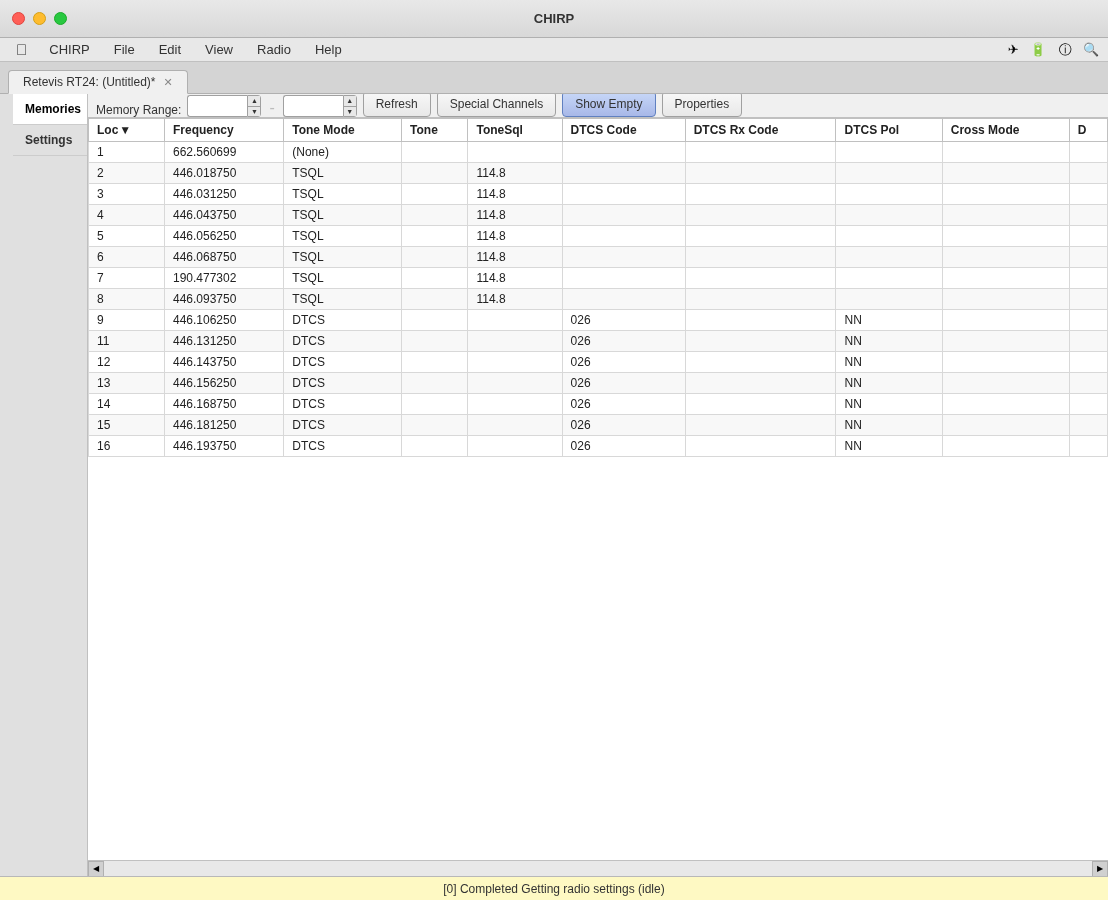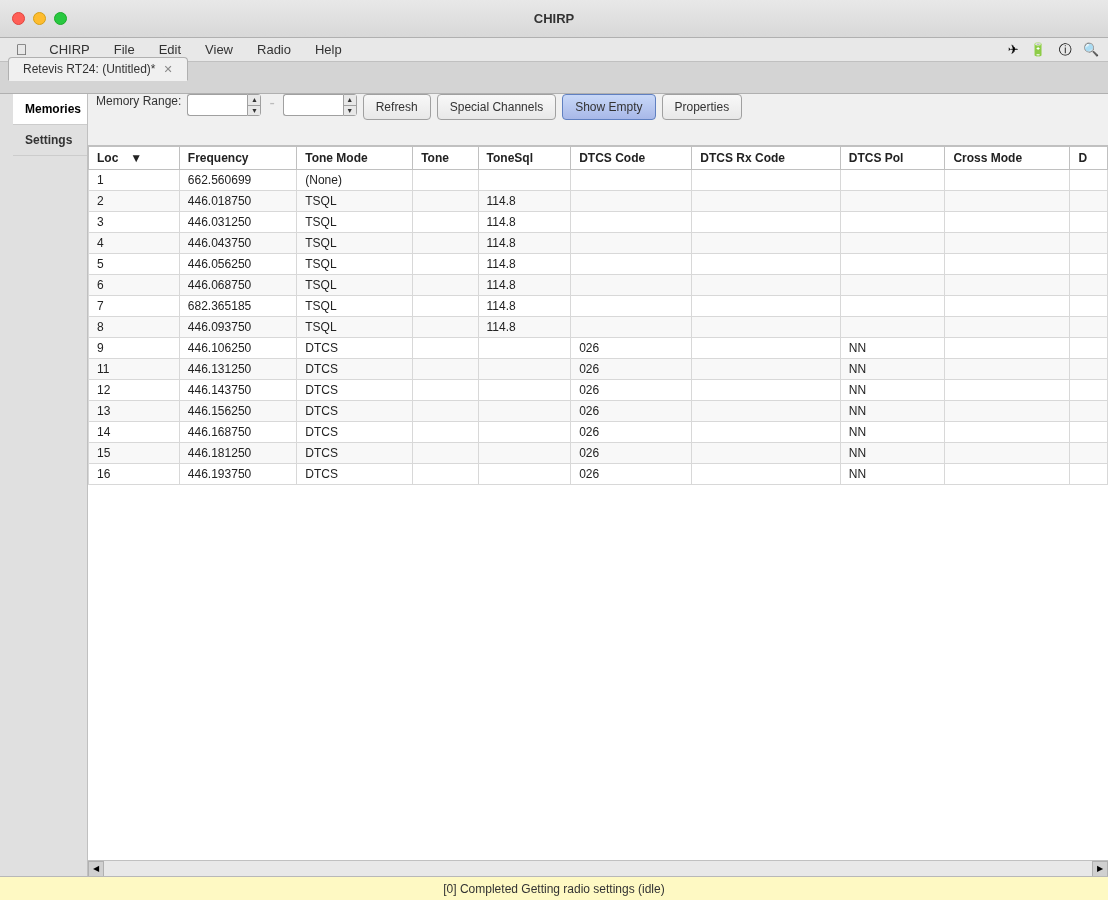--- a/index.html
+++ b/index.html
@@ -77,21 +77,21 @@
       font-size: 13px;
     }
 
     
     .tabbar {
       height: 32px;
       background: #d4d4d4;
       border-bottom: 1px solid #b0b0b0;
       display: flex;
       align-items: flex-end;
-      padding: 13px 8px;
+      padding: 0 8px;
     }
     .tab {
       padding: 4px 14px 4px 14px;
       background: #c8c8c8;
       border: 1px solid #b0b0b0;
       border-bottom: none;
       border-radius: 4px 4px 0 0;
       font-size: 12px;
       color: #333;
       cursor: pointer;
@@ -145,25 +145,25 @@
     .content {
       flex: 1;
       display: flex;
       flex-direction: column;
       overflow: hidden;
       background: #f0f0f0;
     }
 
     
     .toolbar {
-      height: 52px;
+      height: 24px;
       background: #f0f0f0;
       border-bottom: 1px solid #c0c0c0;
       display: flex;
-      align-items: flex-start;
+      align-items: flex-end;
       padding: 0 8px;
       gap: 6px;
     }
     .toolbar-label {
       font-size: 12px;
       color: #333;
       white-space: nowrap;
     }
     .toolbar-input {
       width: 60px;
@@ -247,21 +247,21 @@
       font-size: 12px;
       font-weight: 600;
       color: #222;
       text-align: left;
       white-space: nowrap;
       cursor: pointer;
     }
     .th-loc {
       display: flex;
       align-items: center;
-      gap: 12px;
+      gap: 1px;
     }
     td {
       border: 1px solid #d8d8d8;
       padding: 3px 8px;
       font-size: 12px;
       color: #222;
       white-space: nowrap;
     }
     tr:nth-child(even) { background: #f8f8f8; }
     tr:nth-child(odd) { background: #ffffff; }
@@ -464,21 +464,21 @@
               <td></td>
               <td>114.8</td>
               <td></td>
               <td></td>
               <td></td>
               <td></td>
               <td></td>
             </tr>
             <tr>
               <td>7</td>
-              <td>682.365185</td>
+              <td>190.477302</td>
               <td>TSQL</td>
               <td></td>
               <td>114.8</td>
               <td></td>
               <td></td>
               <td></td>
               <td></td>
               <td></td>
             </tr>
             <tr>

